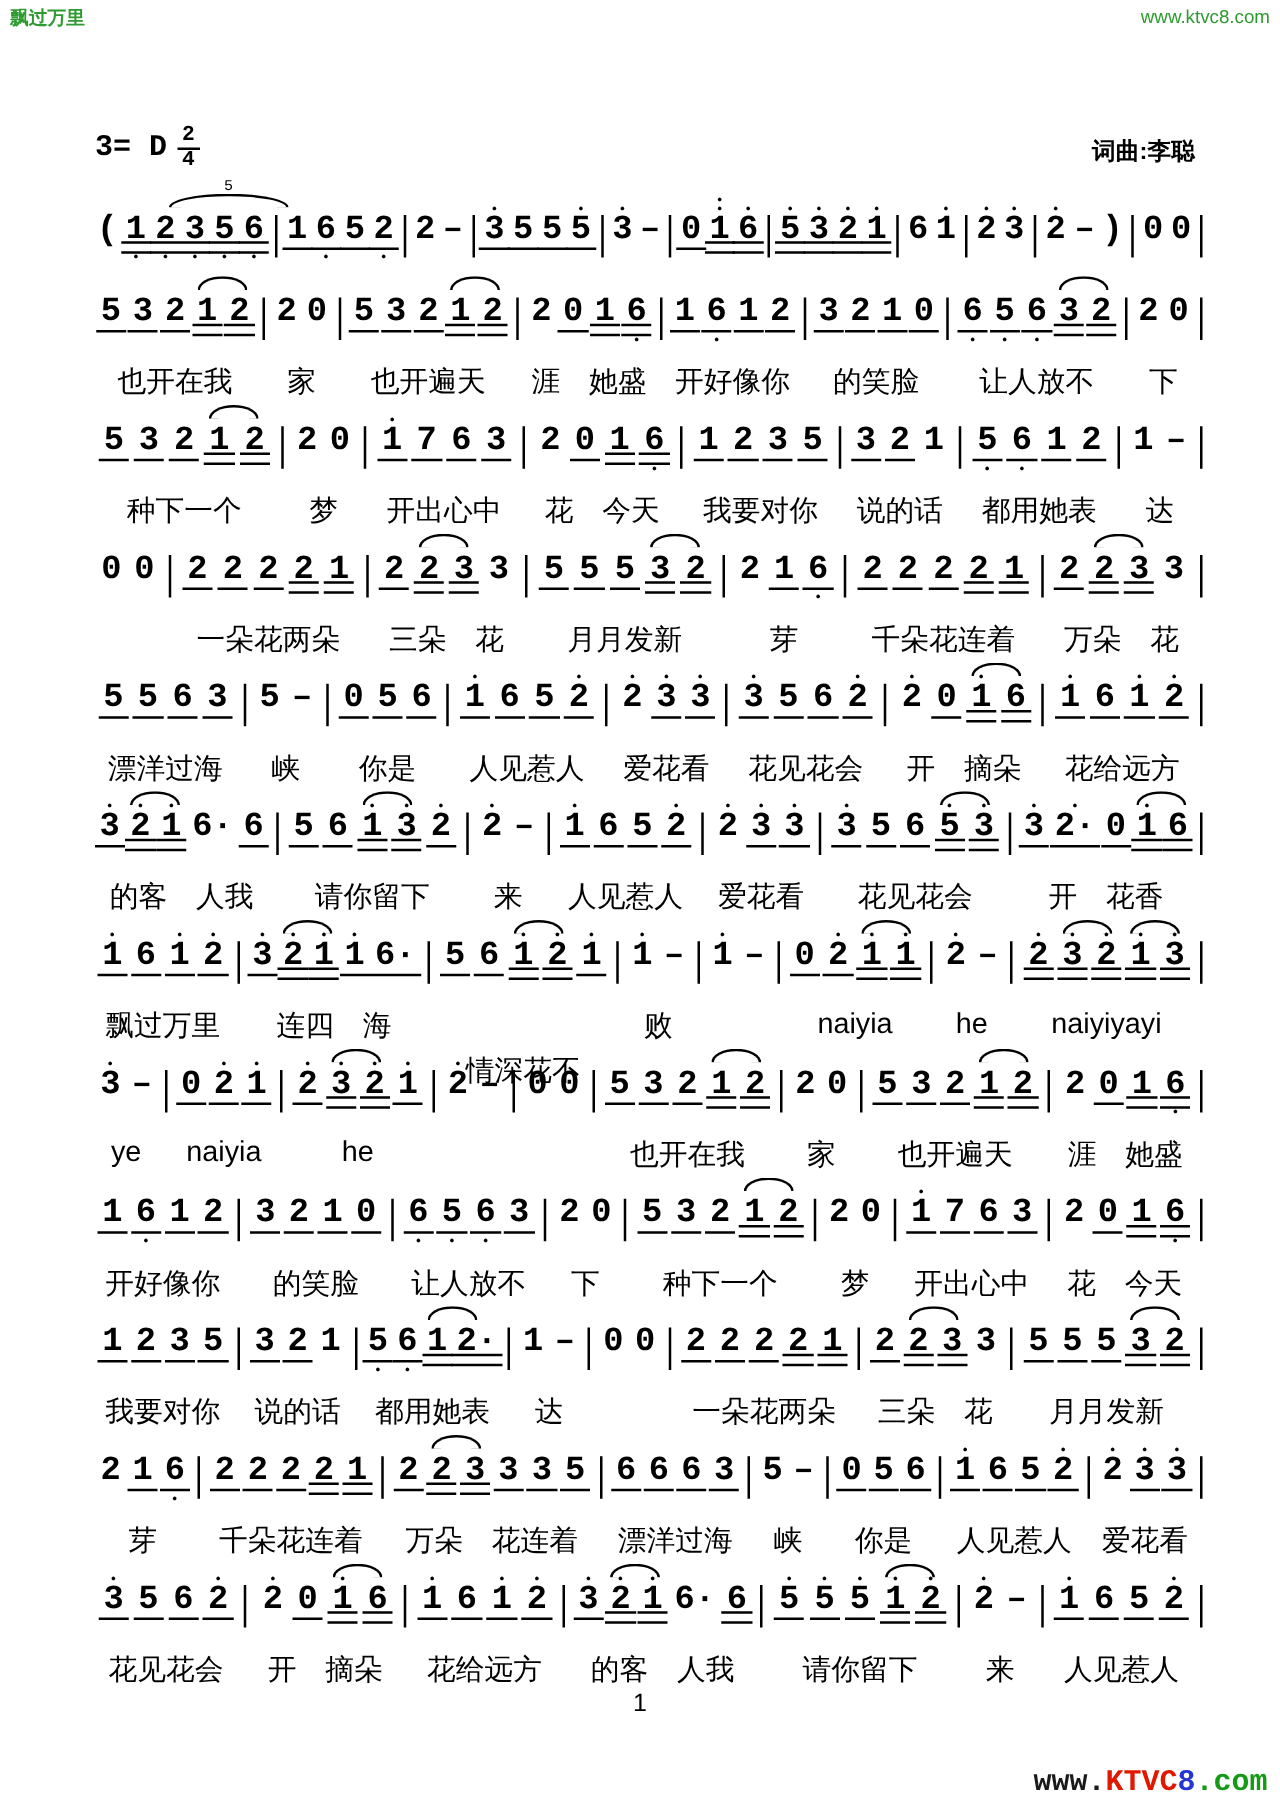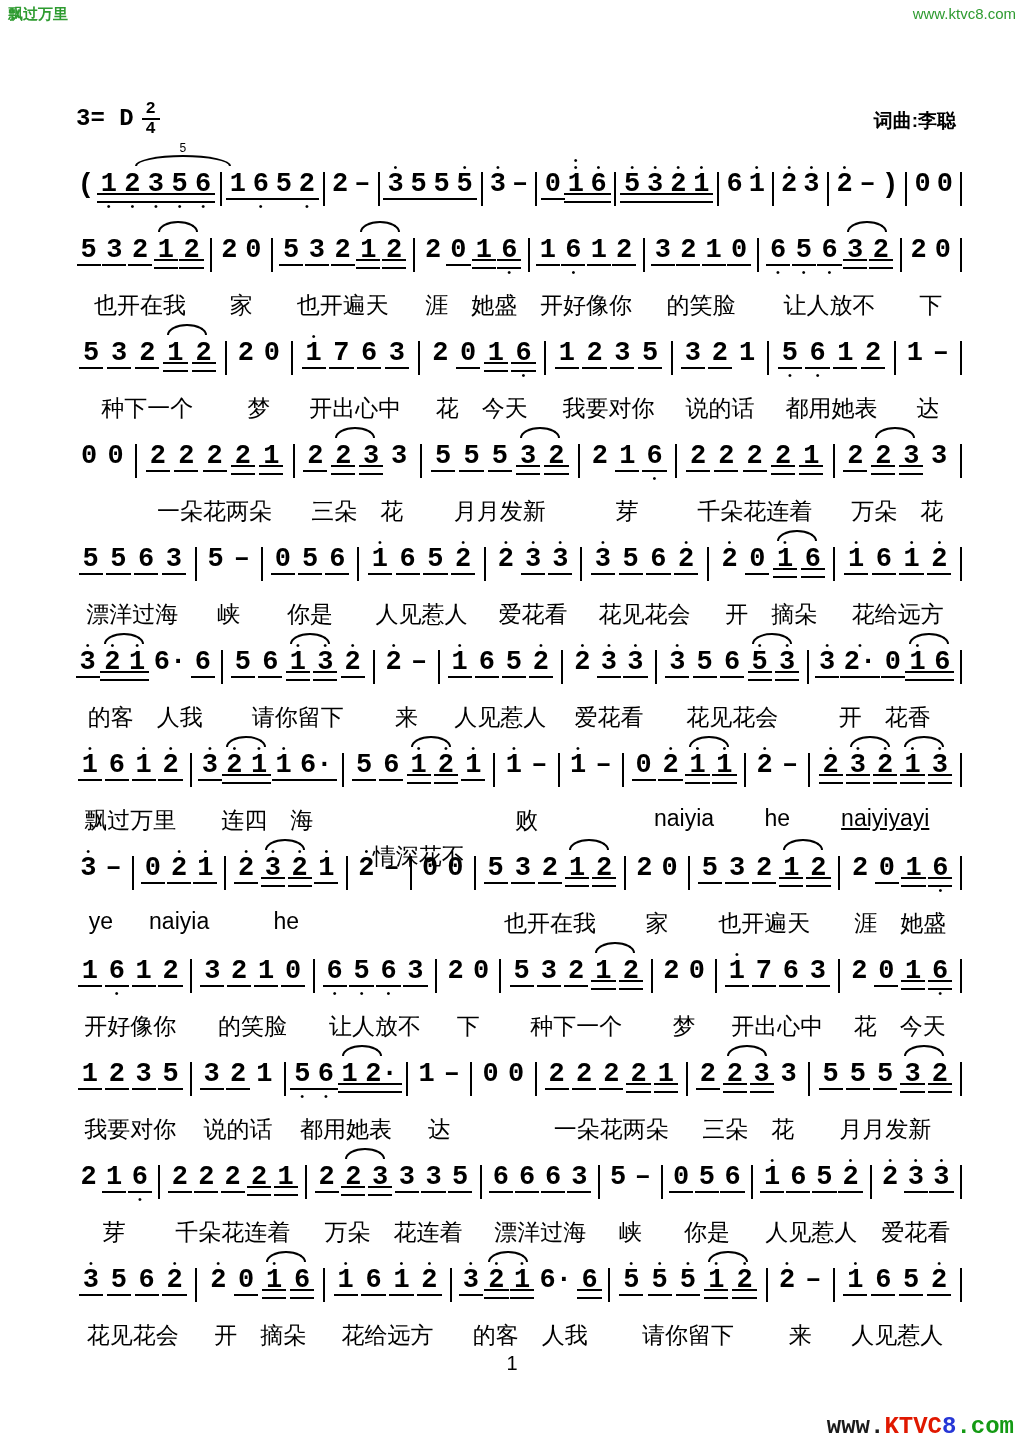--- a/index.html
+++ b/index.html
@@ -1561,21 +1561,21 @@
           <div class="lc" style="flex-grow: 5; margin-top: 36px;">情深花不</div>
           <span class="lbar"></span>
           <div class="lc" style="flex-grow: 2;">败</div>
           <span class="lbar"></span>
           <div class="lc" style="flex-grow: 2;"></div>
           <span class="lbar"></span>
           <div class="lc" style="flex-grow: 4;">naiyia</div>
           <span class="lbar"></span>
           <div class="lc" style="flex-grow: 2;">he</div>
           <span class="lbar"></span>
-          <div class="lc" style="flex-grow: 5; text-decoration: underline;">naiyiyayi</div>
+          <div class="lc" style="flex-grow: 5;">naiyiyayi</div>
           <span class="lbar"></span>
         </div>
       </div>
       <div class="line" style="top: 847px;">
         <div class="staff">
           <div class="ms" style="flex-grow: 2;">
             <span class="tk">
               <span class="hd">
                 <i>•</i>
               </span>

